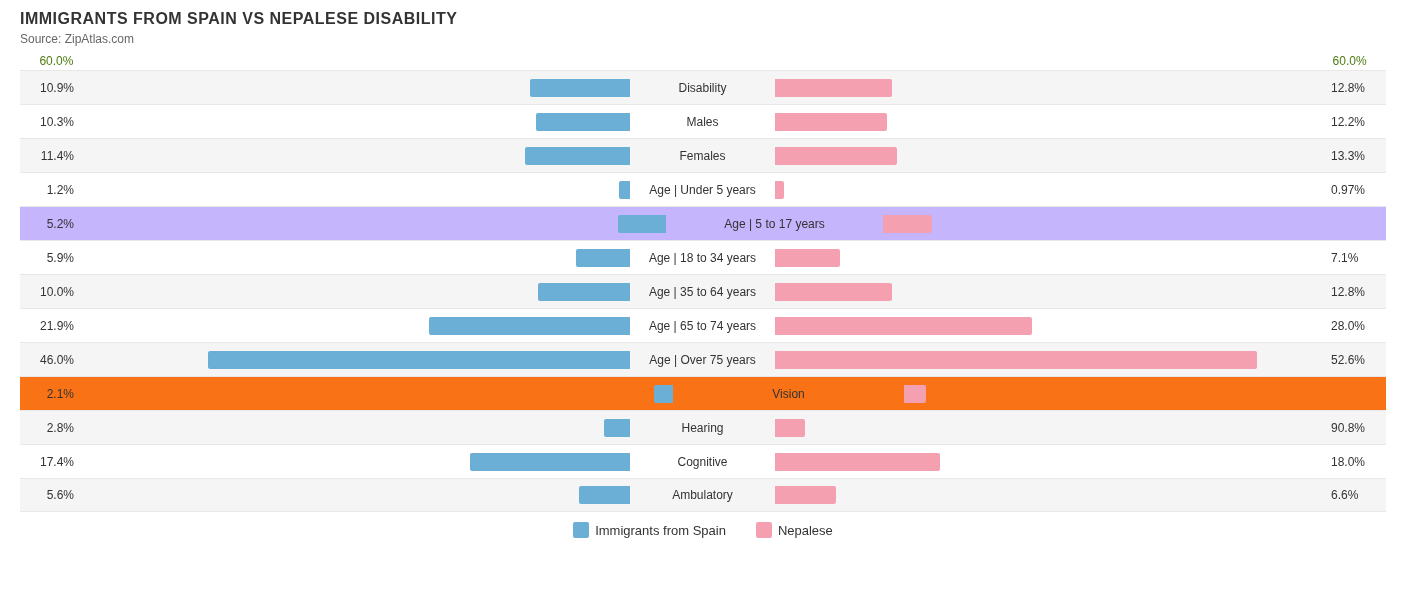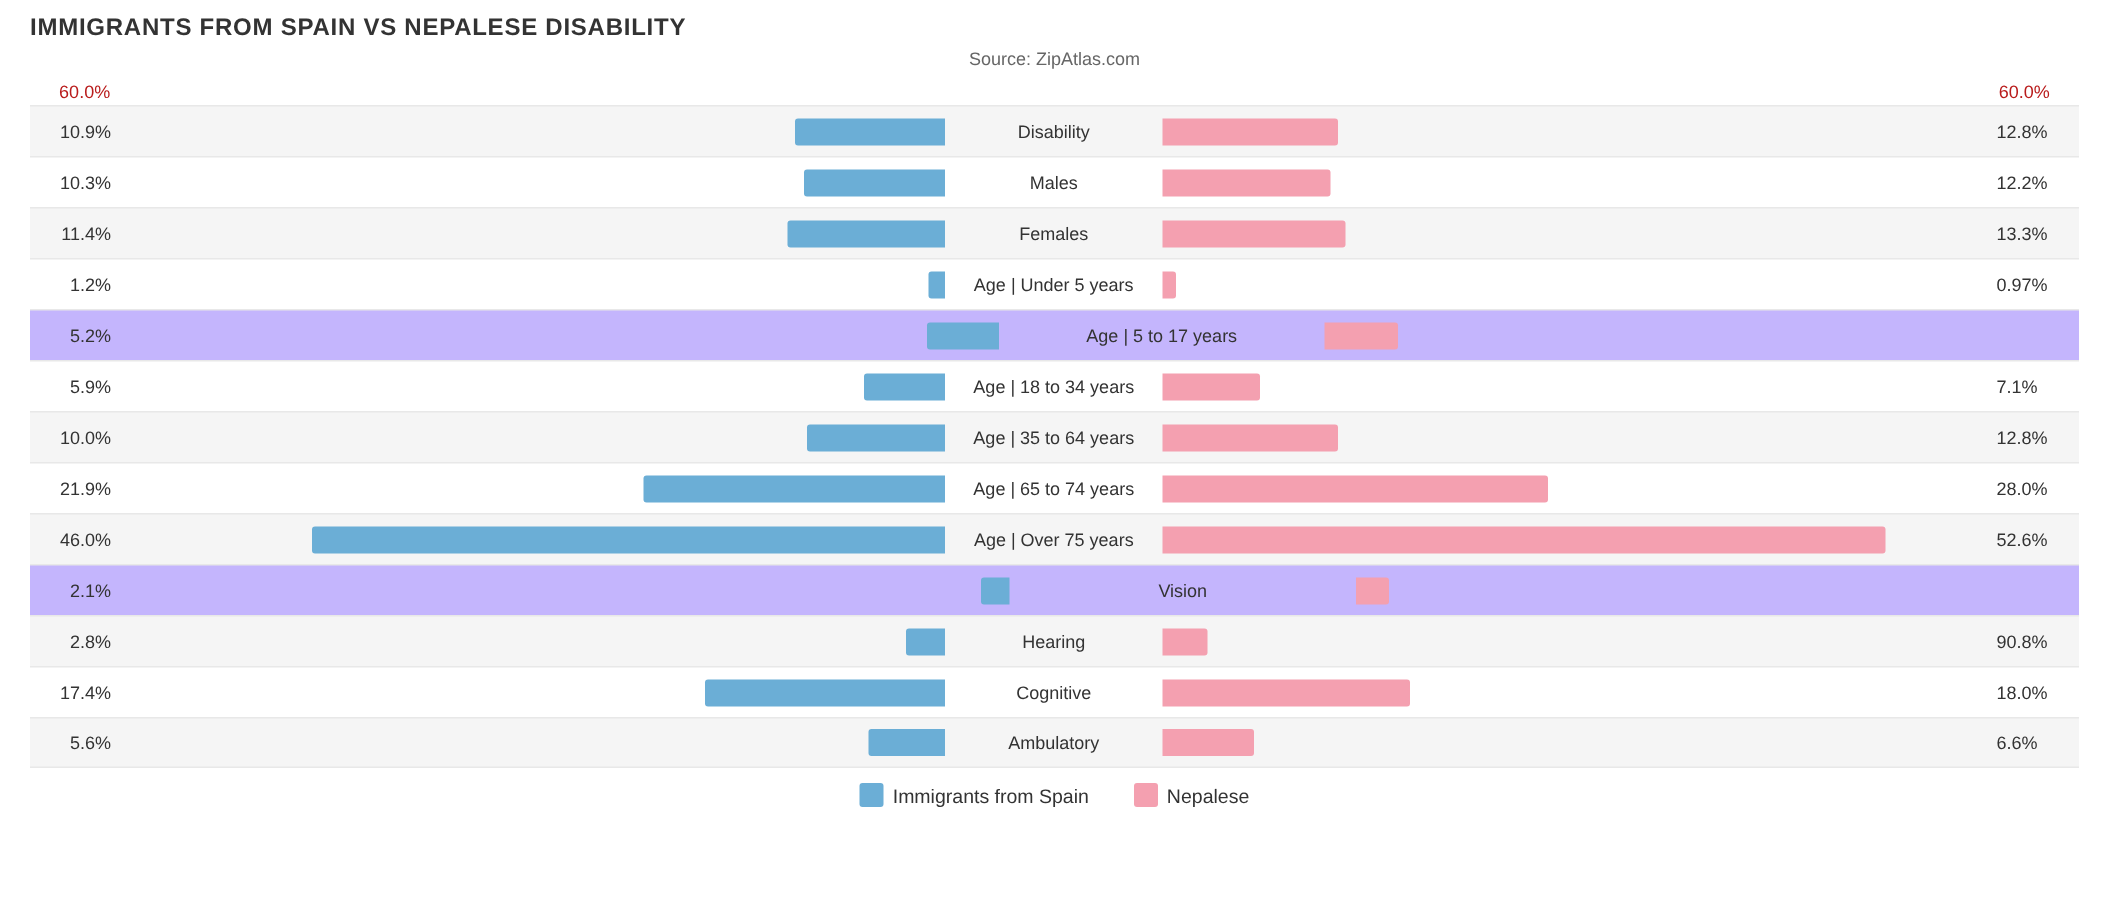--- a/index.html
+++ b/index.html
@@ -14,21 +14,21 @@
       font-size: 16px;
       font-weight: bold;
       color: #333;
       margin-bottom: 4px;
       text-transform: uppercase;
       letter-spacing: 0.5px;
     }
     .source {
       font-size: 12px;
       color: #666;
-      text-align: center;
+      text-align: left;
       margin-bottom: 8px;
     }
     .chart-container {
       width: 100%;
     }
     
     .chart-row {
       display: flex;
       align-items: center;
       height: 34px;
@@ -107,21 +107,21 @@
     }
     .legend-box {
       width: 16px;
       height: 16px;
       border-radius: 2px;
     }
     .x-axis {
       display: flex;
       align-items: center;
       font-size: 12px;
-      color: #b91c1c;
+      color: #4d7c0f;
       margin-bottom: 2px;
     }
     .x-left {
       width: 60px;
       text-align: right;
       padding-right: 6px;
     }
     .x-left-bar {
       width: 550px;
       text-align: left;
@@ -248,21 +248,21 @@
     <div class="left-val">46.0%</div>
     <div class="left-bar-container">
       <div class="bar-blue" style="width:422px;"></div>
     </div>
     <div class="label">Age | Over 75 years</div>
     <div class="right-bar-container">
       <div class="bar-pink" style="width:482px;"></div>
     </div>
     <div class="right-val">52.6%</div>
   </div>
-    <div class="chart-row" style="background: #c4b5fd; gap: 43px;">
+    <div class="chart-row" style="background: #f97316; gap: 43px;">
     <div class="left-val">2.1%</div>
     <div class="left-bar-container">
       <div class="bar-blue" style="width:19px;"></div>
     </div>
     <div class="label">Vision</div>
     <div class="right-bar-container">
       <div class="bar-pink" style="width:22px;"></div>
     </div>
     <div class="right-val">2.4%</div>
   </div>

